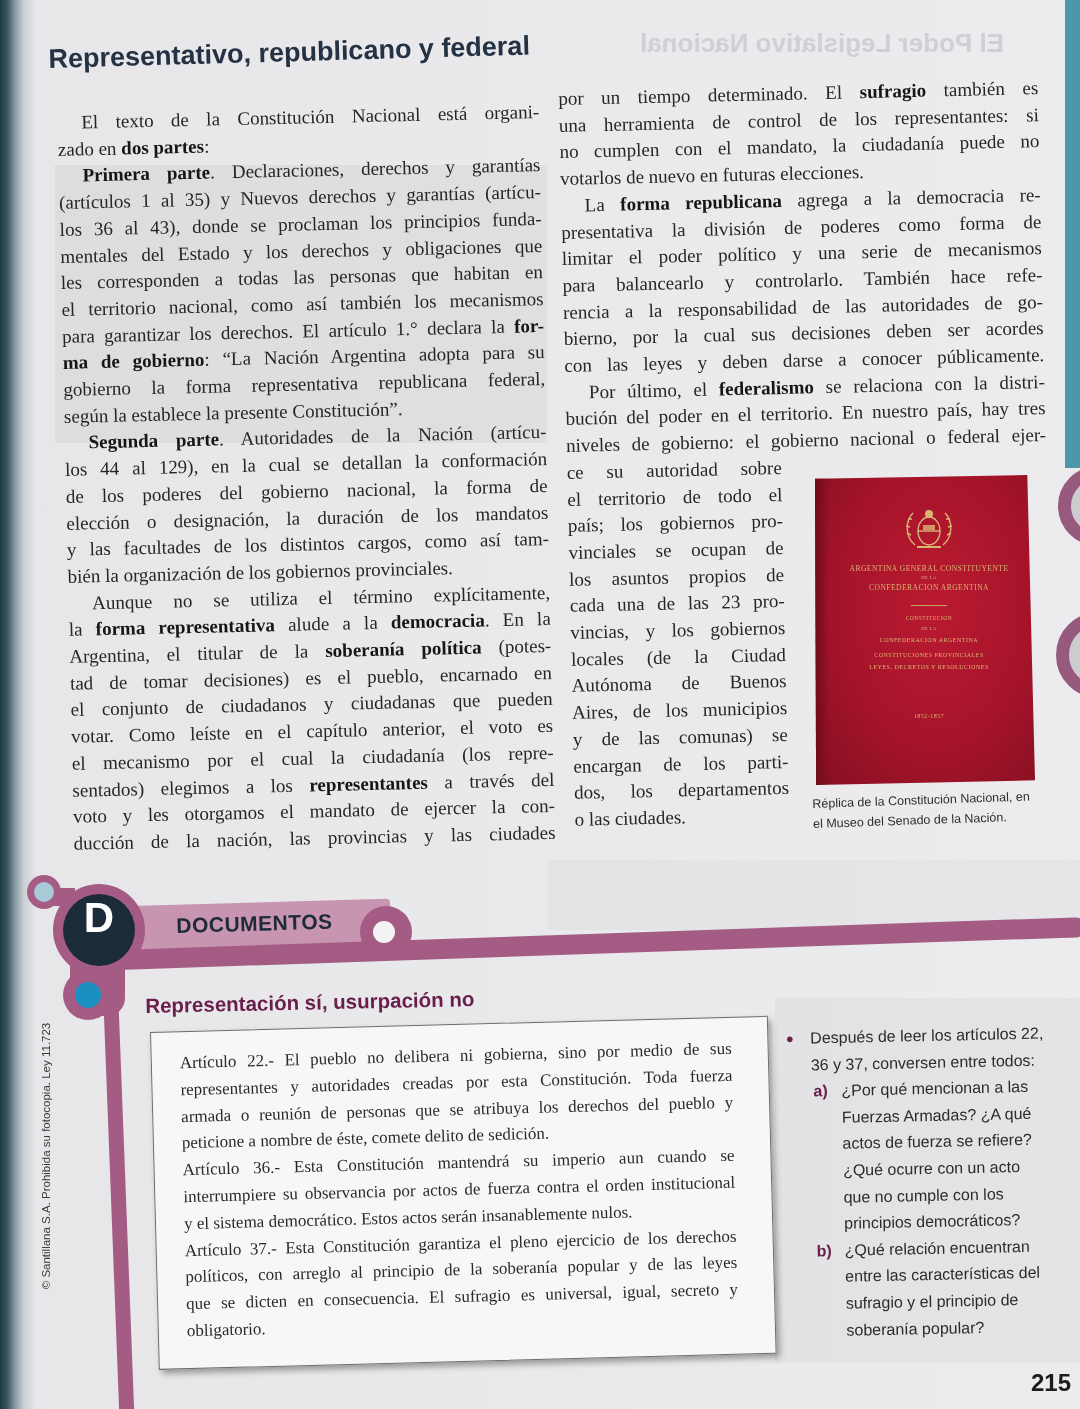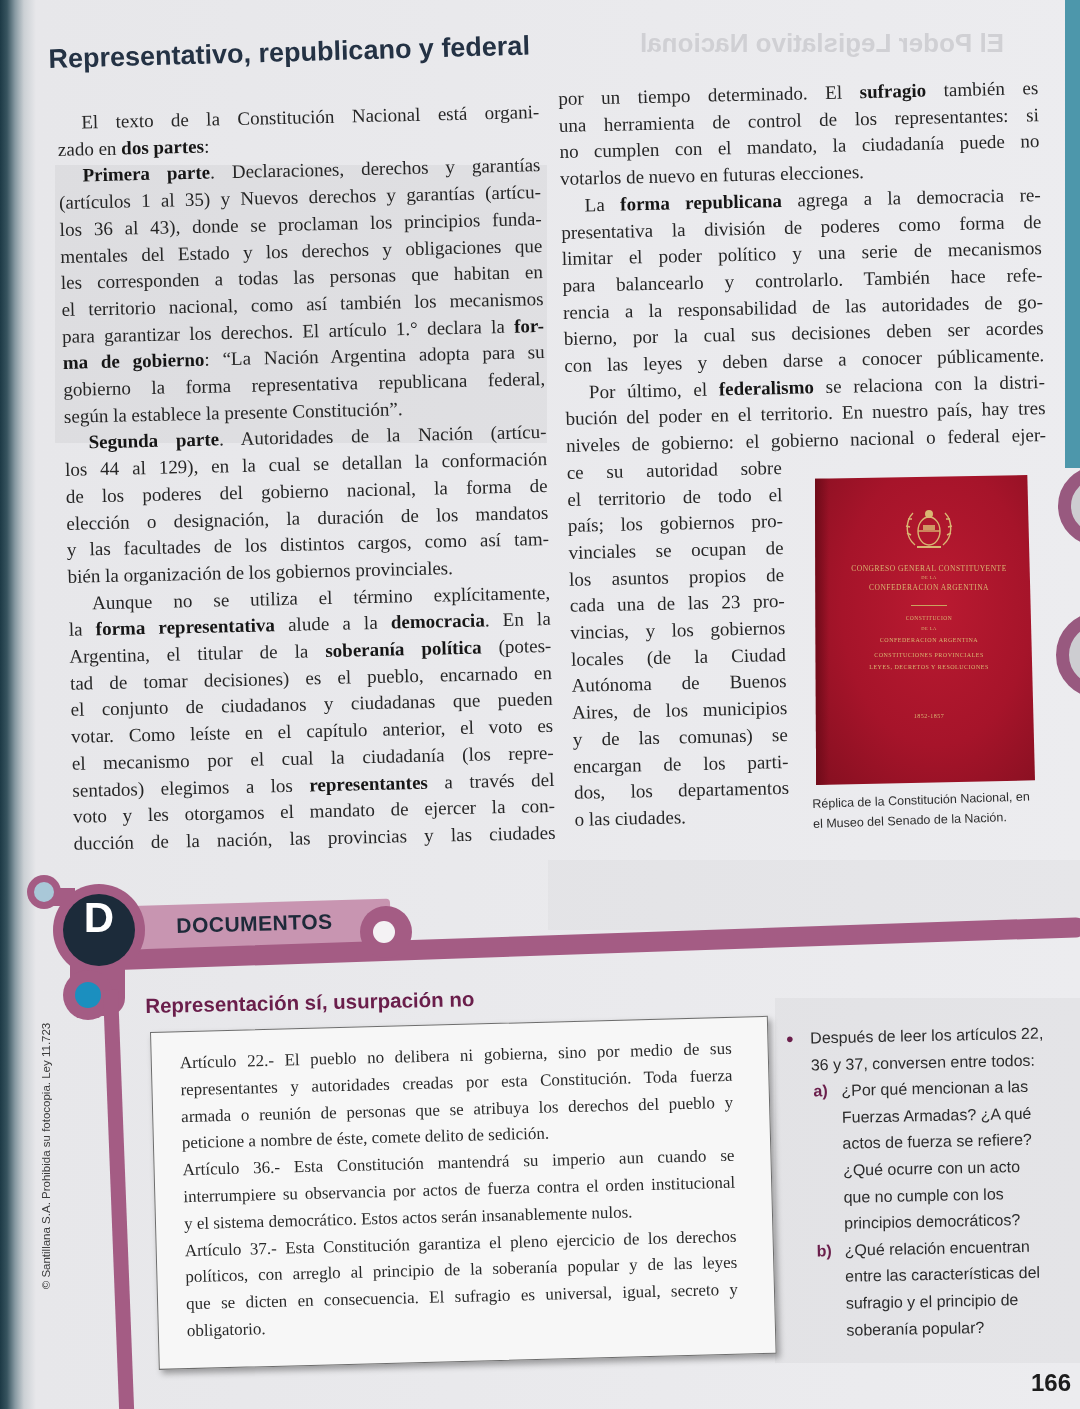--- a/index.html
+++ b/index.html
@@ -152,21 +152,21 @@
       <line x1="21" y1="26" x2="43" y2="26"></line>
       <path d="M18 40 C8 32 8 16 16 8"></path>
       <path d="M46 40 C56 32 56 16 48 8"></path>
       <path d="M14 30 l-4 -2 M13 22 l-4 -1 M15 14 l-4 0"></path>
       <path d="M50 30 l4 -2 M51 22 l4 -1 M49 14 l4 0"></path>
     </g>
     <circle cx="32" cy="9" r="4" fill="#d9b672"></circle>
     <path d="M26 20 h12 v5 h-12z" fill="#d9b672" opacity="0.8"></path>
     <path d="M20 42 h24" stroke="#d9b672" stroke-width="2"></path>
   </svg>
-  <div class="bk-line" style="top:89px;font-size:7.5px">CONGRESO GENERAL CONSTITUYENTE</div>
+  <div class="bk-line" style="top:89px;font-size:7.5px">ARGENTINA GENERAL CONSTITUYENTE</div>
   <div class="bk-line" style="top:100px;font-size:4.5px">DE LA</div>
   <div class="bk-line" style="top:108px;font-size:7.5px">CONFEDERACION ARGENTINA</div>
   <div class="bk-div"></div>
   <div class="bk-line" style="top:140px;font-size:5.5px">CONSTITUCION</div>
   <div class="bk-line" style="top:151px;font-size:4.5px">DE LA</div>
   <div class="bk-line" style="top:162px;font-size:6px">CONFEDERACION ARGENTINA</div>
   <div class="bk-line" style="top:177px;font-size:6px">CONSTITUCIONES PROVINCIALES</div>
   <div class="bk-line" style="top:189px;font-size:6px">LEYES, DECRETOS Y RESOLUCIONES</div>
   <div class="bk-line" style="top:238px;font-size:6px">1852-1857</div>
 </div>
@@ -217,14 +217,14 @@
     <div class="ln lvl1"><span class="t" style="display: inline; white-space: normal;"><span>actos de fuerza se refiere?</span></span></div>
     <div class="ln lvl1"><span class="t" style="display: inline; white-space: normal;"><span>¿Qué ocurre con un acto</span></span></div>
     <div class="ln lvl1"><span class="t" style="display: inline; white-space: normal;"><span>que no cumple con los</span></span></div>
     <div class="ln lvl1"><span class="t" style="display: inline; white-space: normal;"><span>principios democráticos?</span></span></div>
     <div class="ln lvl1"><span class="mk letter">b)</span><span class="t" style="display: inline; white-space: normal;"><span>¿Qué relación encuentran</span></span></div>
     <div class="ln lvl1"><span class="t" style="display: inline; white-space: normal;"><span>entre las características del</span></span></div>
     <div class="ln lvl1"><span class="t" style="display: inline; white-space: normal;"><span>sufragio y el principio de</span></span></div>
     <div class="ln lvl1"><span class="t" style="display: inline; white-space: normal;"><span>soberanía popular?</span></span></div>
   </div>
 
-<div class="abs pagenum">166</div>
+<div class="abs pagenum">215</div>
 <div class="abs copy">© Santillana S.A. Prohibida su fotocopia. Ley 11.723</div>
 
 </body></html>

